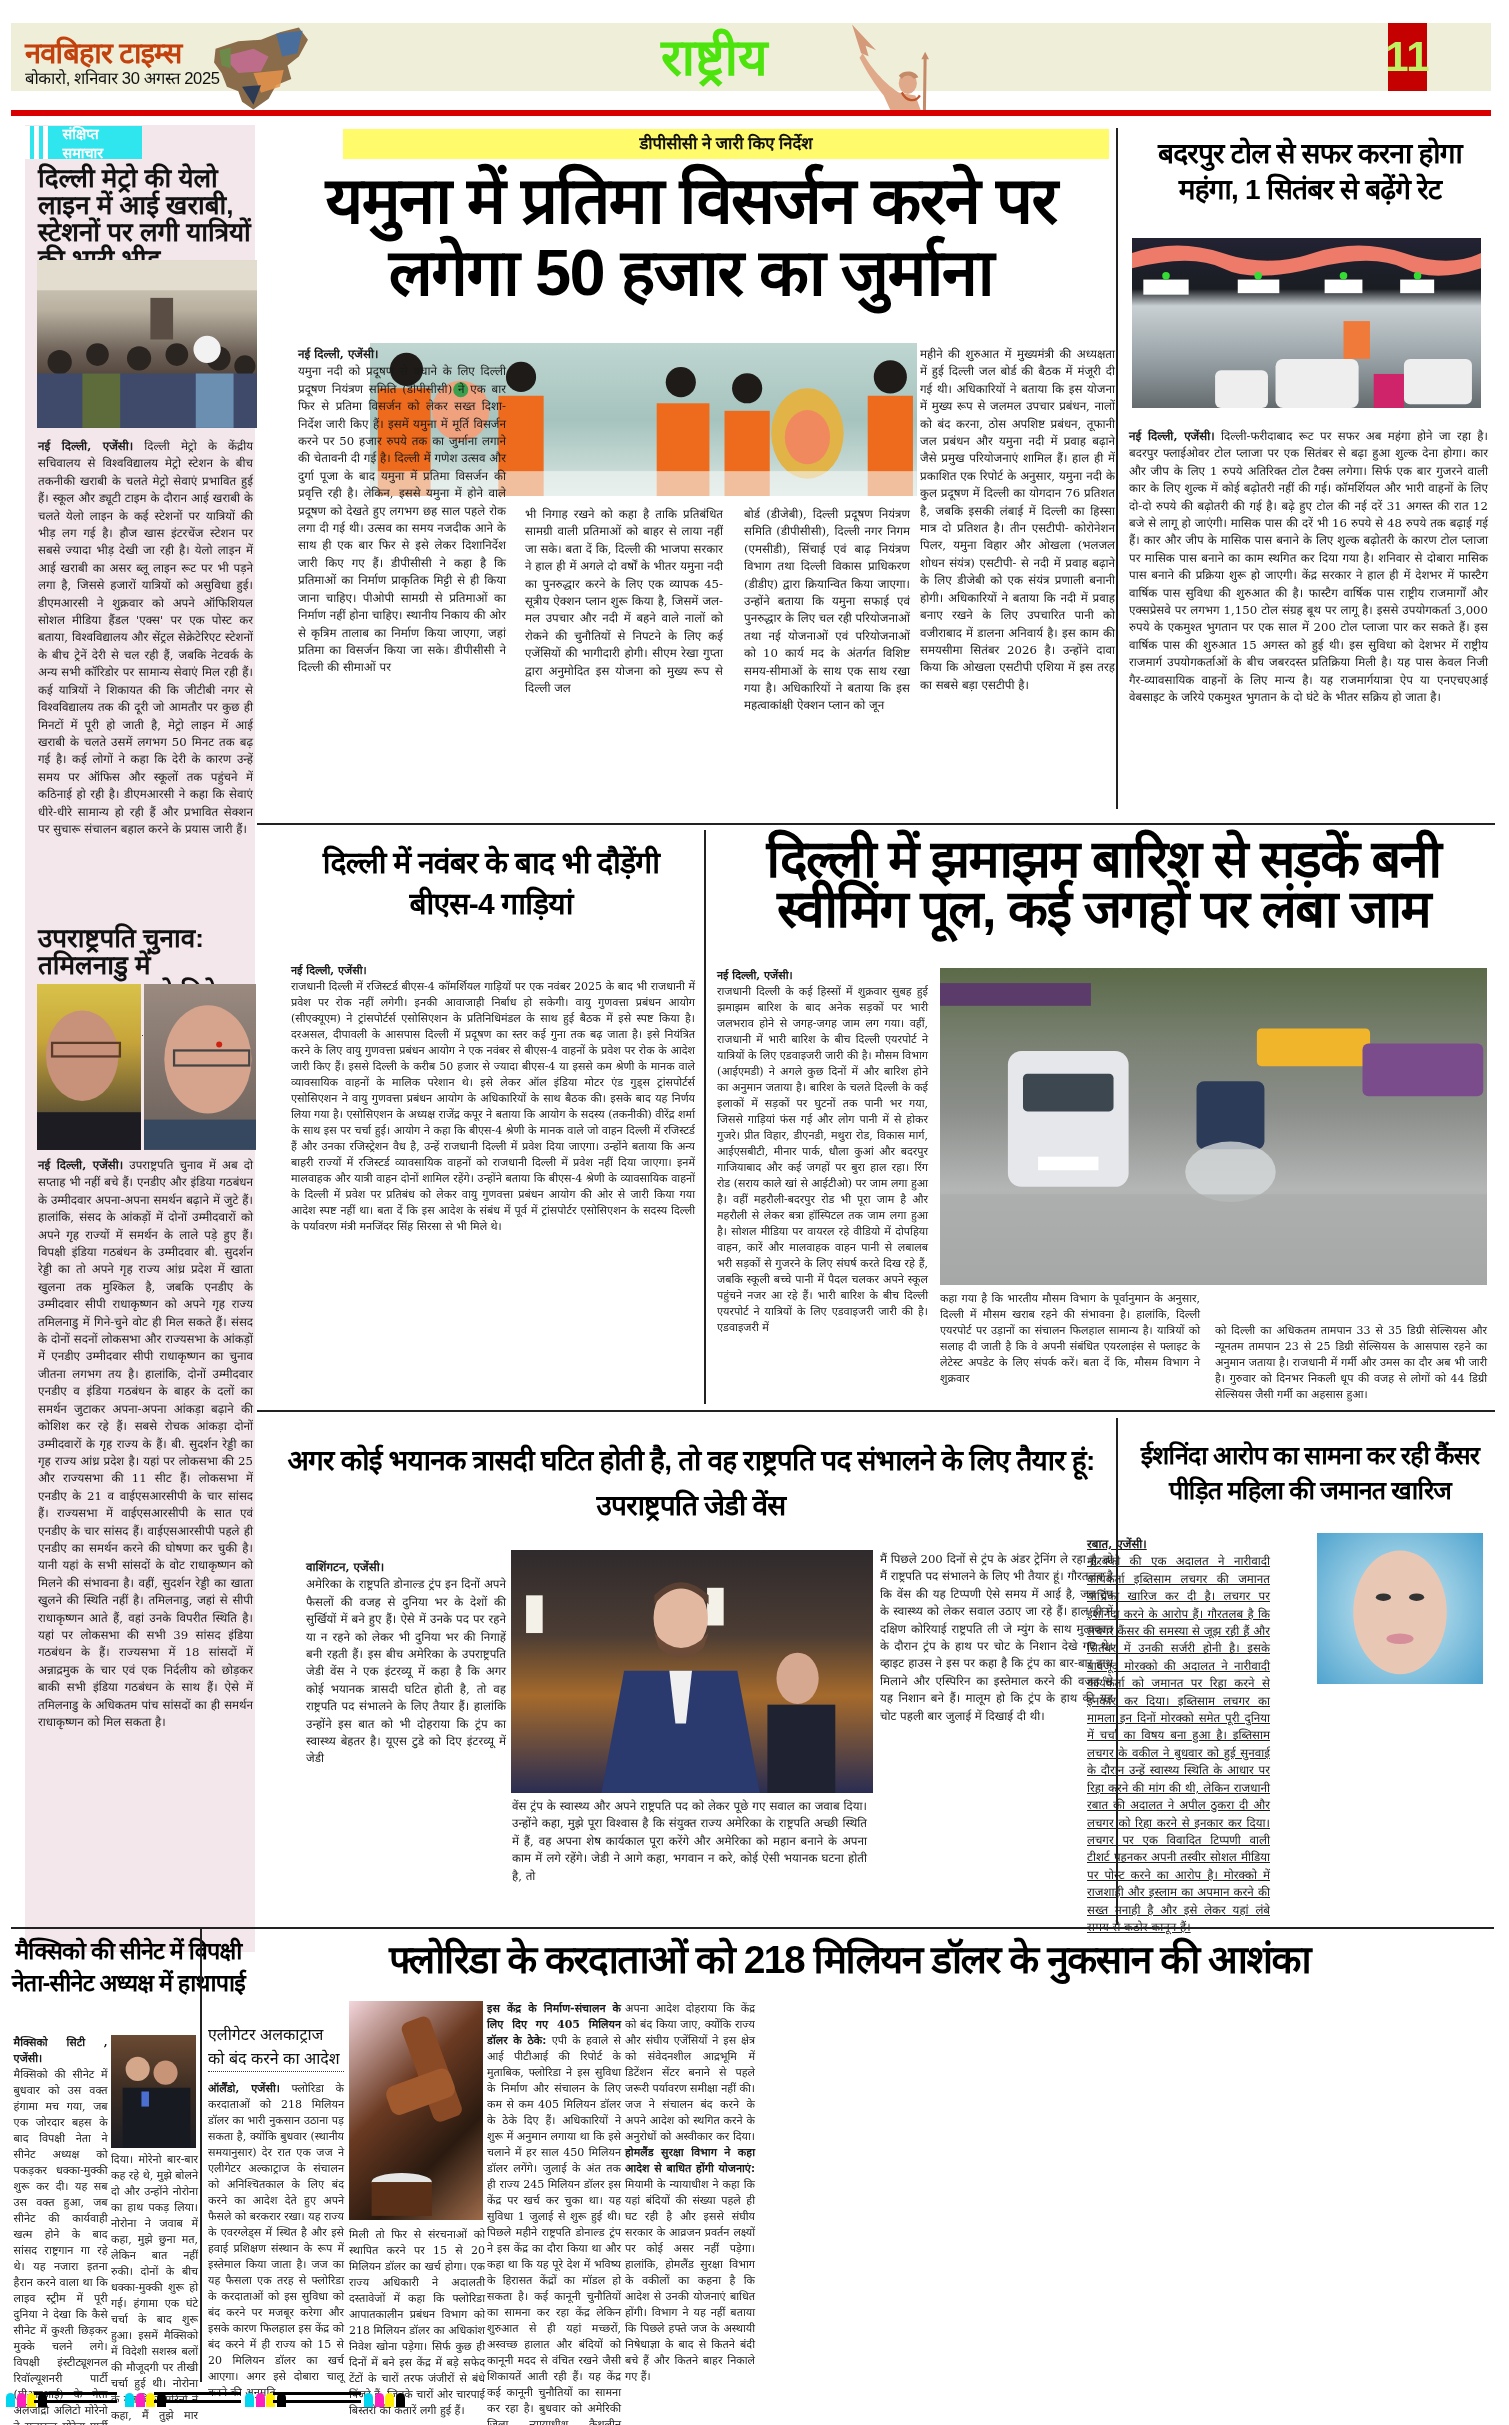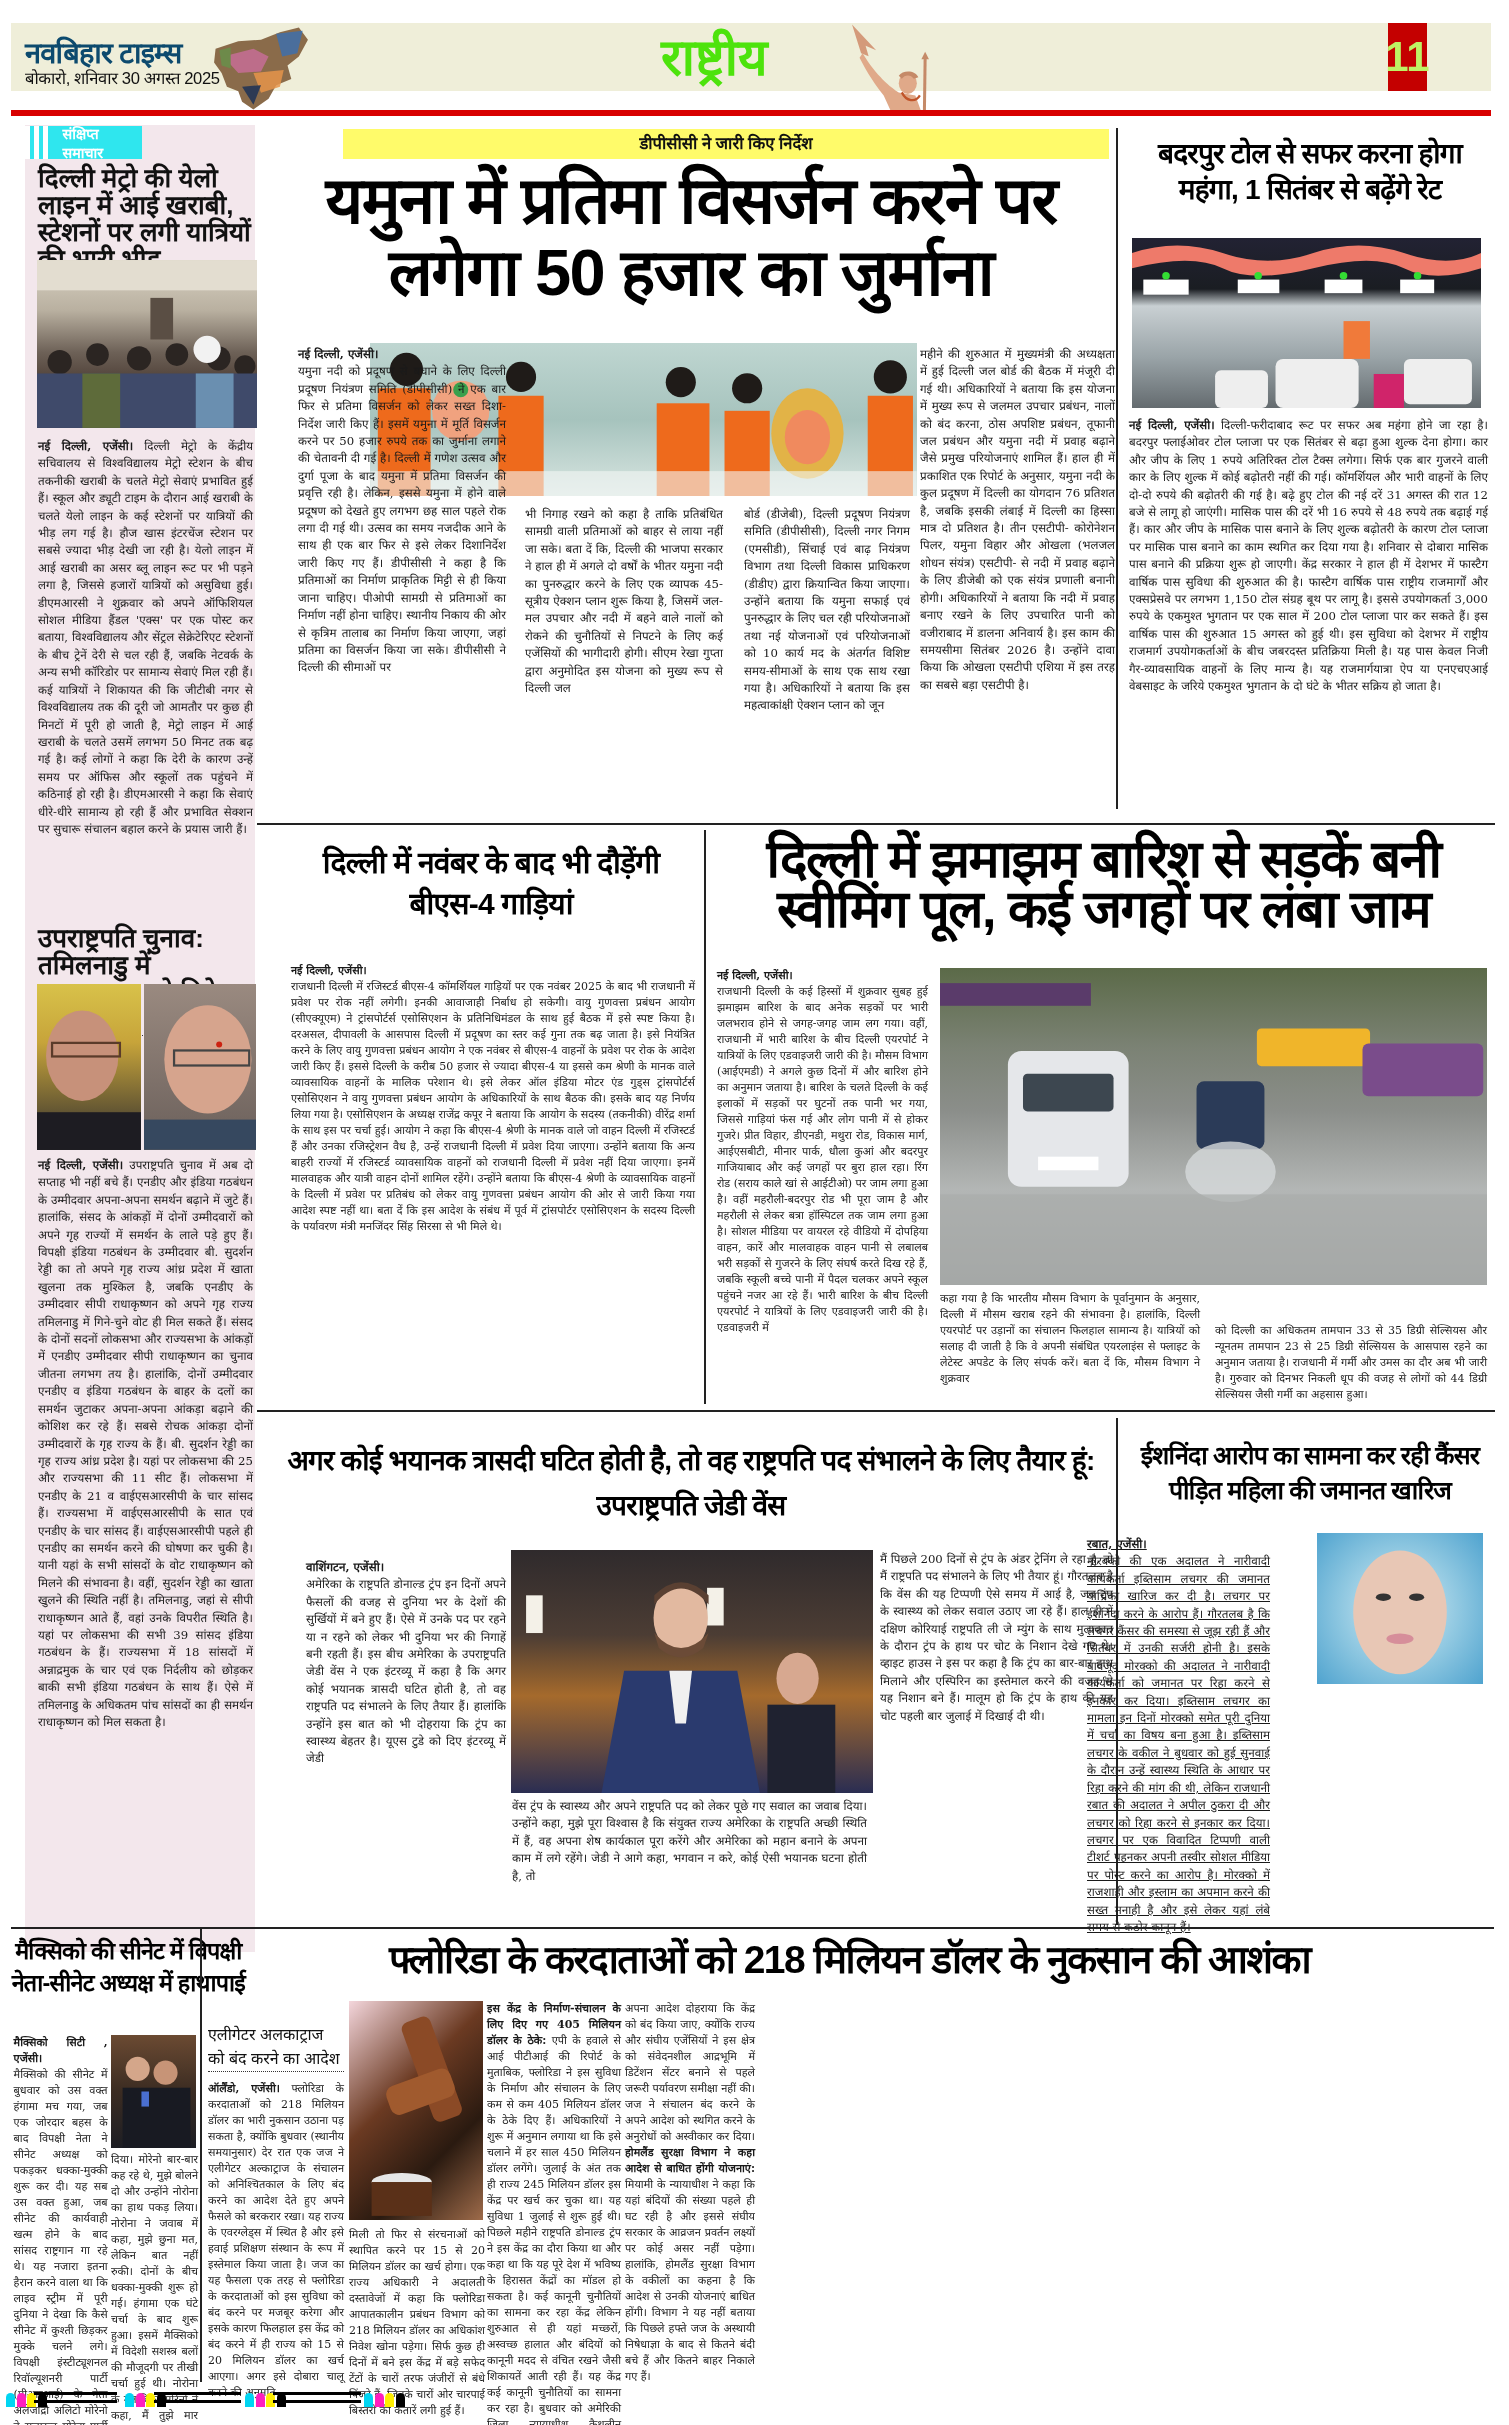--- a/index.html
+++ b/index.html
@@ -1,21 +1,21 @@
 <!DOCTYPE html>
 <html style="font-size:12px"><head>
 <meta charset="utf-8">
 <style>
   *{box-sizing:border-box;margin:0;padding:0}
   html,body{width:1510px;height:2426px;background:#fff;overflow:hidden}
   body{position:relative;font-family:"DejaVu Sans","Liberation Sans",sans-serif;color:#111}
   .abs{position:absolute}
   .masthead{left:11.3px;top:22.6px;width:1480px;height:68px;background:#efeed9}
   .redrule{left:11.3px;top:110px;width:1480px;height:6px;background:#d80000}
-  .paper-name{left:25px;top:32px;font-family:"Liberation Sans",sans-serif;font-weight:bold;font-size:29px;color:#0c4a6e;letter-spacing:-0.8px}
+  .paper-name{left:25px;top:32px;font-family:"Liberation Sans",sans-serif;font-weight:bold;font-size:29px;color:#c2410c;letter-spacing:-0.8px}
   .paper-date{left:25px;top:66px;font-size:16.6px;font-family:"Liberation Sans",sans-serif;color:#111;letter-spacing:-0.4px}
   .map-art{left:208px;top:26px;width:106px;height:85px}
   .section-title{left:661px;top:26px;font-family:"Liberation Sans",sans-serif;font-weight:bold;font-size:51px;color:#4de30c;line-height:63px}
   .statue-art{left:846px;top:22.6px;width:98px;height:89px}
   .page-no{left:1388px;top:22.6px;width:39px;height:68px;background:#c40000;color:#bef264;font-weight:bold;font-size:42px;display:flex;align-items:center;justify-content:center;font-family:"Liberation Sans",sans-serif}
   .col-left{left:25px;top:125px;width:230px;height:1827px;background:#f3e7ec}
   .brief-tag{left:25px;top:126px;width:117px;height:33px;background:#2fe6ee;display:flex;align-items:center}
   .brief-tag .bars{width:29px;height:100%;display:flex;gap:4.5px;padding-left:0}
   .brief-tag .bars span{display:block;width:4.5px;height:100%;background:#fff}
   .brief-tag .lbl{color:#fff;font-weight:bold;font-size:14.3px;padding-left:9px;font-family:"Liberation Sans",sans-serif}
@@ -169,21 +169,21 @@
       </g>
     <rect x="280" y="110" width="35" height="50" fill="#f07a3a"></rect>
     <g fill="#eee">
         <rect x="190" y="160" width="110" height="65" rx="10"></rect>
         <rect x="110" y="175" width="70" height="50" rx="8"></rect>
         <rect x="360" y="160" width="90" height="60" rx="8"></rect>
       </g>
     <rect x="320" y="180" width="40" height="45" fill="#d0246a"></rect>
   </svg>
 </div>
-<div class="abs body" style="left:1129px;top:417px;width:359px;">
+<div class="abs body" style="left:1129px;top:428px;width:359px;">
   <span class="dateline">नई दिल्ली, एजेंसी।</span>
   <span>दिल्ली-फरीदाबाद रूट पर सफर अब महंगा होने जा रहा है। बदरपुर फ्लाईओवर टोल प्लाजा पर एक सितंबर से बढ़ा हुआ शुल्क देना होगा। कार और जीप के लिए 1 रुपये अतिरिक्त टोल टैक्स लगेगा। सिर्फ एक बार गुजरने वाली कार के लिए शुल्क में कोई बढ़ोतरी नहीं की गई। कॉमर्शियल और भारी वाहनों के लिए दो-दो रुपये की बढ़ोतरी की गई है। बढ़े हुए टोल की नई दरें 31 अगस्त की रात 12 बजे से लागू हो जाएंगी। मासिक पास की दरें भी 16 रुपये से 48 रुपये तक बढ़ाई गई हैं। कार और जीप के मासिक पास बनाने के लिए शुल्क बढ़ोतरी के कारण टोल प्लाजा पर मासिक पास बनाने का काम स्थगित कर दिया गया है। शनिवार से दोबारा मासिक पास बनाने की प्रक्रिया शुरू हो जाएगी। केंद्र सरकार ने हाल ही में देशभर में फास्टैग वार्षिक पास सुविधा की शुरुआत की है। फास्टैग वार्षिक पास राष्ट्रीय राजमार्गों और एक्सप्रेसवे पर लगभग 1,150 टोल संग्रह बूथ पर लागू है। इससे उपयोगकर्ता 3,000 रुपये के एकमुश्त भुगतान पर एक साल में 200 टोल प्लाजा पार कर सकते हैं। इस वार्षिक पास की शुरुआत 15 अगस्त को हुई थी। इस सुविधा को देशभर में राष्ट्रीय राजमार्ग उपयोगकर्ताओं के बीच जबरदस्त प्रतिक्रिया मिली है। यह पास केवल निजी गैर-व्यावसायिक वाहनों के लिए मान्य है। यह राजमार्गयात्रा ऐप या एनएचएआई वेबसाइट के जरिये एकमुश्त भुगतान के दो घंटे के भीतर सक्रिय हो जाता है।</span>
 </div>
 
 <div class="hline" style="left:257px;top:823px;width:1238px;"></div>
 
 <div class="abs head-xl" style="left:287px;top:842px;width:408px;font-size:30px;line-height:41px;letter-spacing:-0.8px;">दिल्ली में नवंबर के बाद भी दौड़ेंगी बीएस-4 गाड़ियां</div>
 <div class="abs body" style="left:291px;top:963px;width:404px;font-size:11px;line-height:16px;">
   <div class="dateline">नई दिल्ली, एजेंसी।</div>
   <span>राजधानी दिल्ली में रजिस्टर्ड बीएस-4 कॉमर्शियल गाड़ियों पर एक नवंबर 2025 के बाद भी राजधानी में प्रवेश पर रोक नहीं लगेगी। इनकी आवाजाही निर्बाध हो सकेगी। वायु गुणवत्ता प्रबंधन आयोग (सीएक्यूएम) ने ट्रांसपोर्टर्स एसोसिएशन के प्रतिनिधिमंडल के साथ हुई बैठक में इसे स्पष्ट किया है। दरअसल, दीपावली के आसपास दिल्ली में प्रदूषण का स्तर कई गुना तक बढ़ जाता है। इसे नियंत्रित करने के लिए वायु गुणवत्ता प्रबंधन आयोग ने एक नवंबर से बीएस-4 वाहनों के प्रवेश पर रोक के आदेश जारी किए हैं। इससे दिल्ली के करीब 50 हजार से ज्यादा बीएस-4 या इससे कम श्रेणी के मानक वाले व्यावसायिक वाहनों के मालिक परेशान थे। इसे लेकर ऑल इंडिया मोटर एंड गुड्स ट्रांसपोर्टर्स एसोसिएशन ने वायु गुणवत्ता प्रबंधन आयोग के अधिकारियों के साथ बैठक की। इसके बाद यह निर्णय लिया गया है। एसोसिएशन के अध्यक्ष राजेंद्र कपूर ने बताया कि आयोग के सदस्य (तकनीकी) वीरेंद्र शर्मा के साथ इस पर चर्चा हुई। आयोग ने कहा कि बीएस-4 श्रेणी के मानक वाले जो वाहन दिल्ली में रजिस्टर्ड हैं और उनका रजिस्ट्रेशन वैध है, उन्हें राजधानी दिल्ली में प्रवेश दिया जाएगा। उन्होंने बताया कि अन्य बाहरी राज्यों में रजिस्टर्ड व्यावसायिक वाहनों को राजधानी दिल्ली में प्रवेश नहीं दिया जाएगा। इनमें मालवाहक और यात्री वाहन दोनों शामिल रहेंगे। उन्होंने बताया कि बीएस-4 श्रेणी के व्यावसायिक वाहनों के दिल्ली में प्रवेश पर प्रतिबंध को लेकर वायु गुणवत्ता प्रबंधन आयोग की ओर से जारी किया गया आदेश स्पष्ट नहीं था। बता दें कि इस आदेश के संबंध में पूर्व में ट्रांसपोर्टर एसोसिएशन के सदस्य दिल्ली के पर्यावरण मंत्री मनजिंदर सिंह सिरसा से भी मिले थे।</span>

